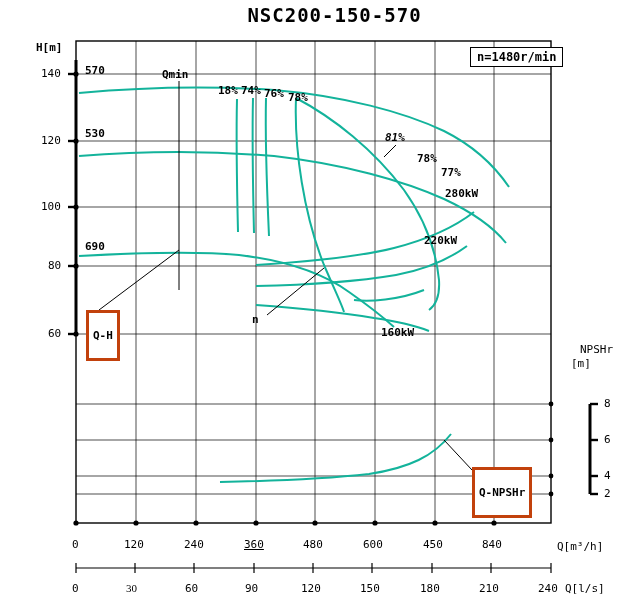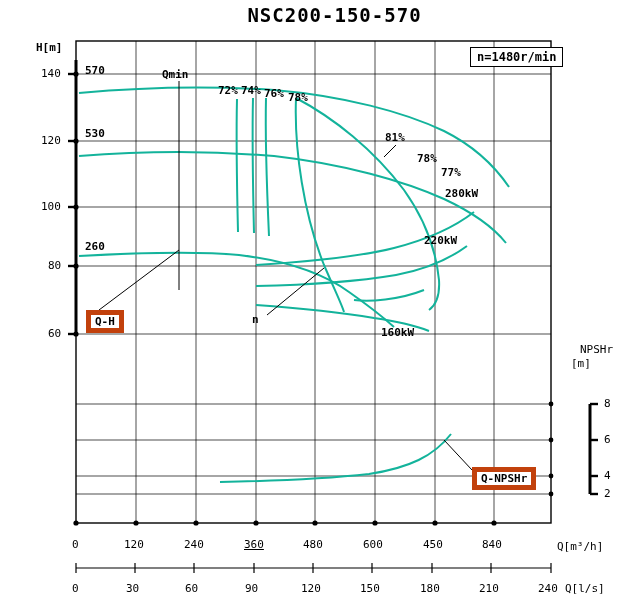--- a/index.html
+++ b/index.html
@@ -43,22 +43,22 @@
   .lbl {
     position: absolute;
     font-family: "DejaVu Sans Mono", monospace;
     font-size: 11px;
     white-space: nowrap;
   }
   .lbl.b {
     font-weight: bold;
   }
   .boxed {
-    border: 5px solid #c2410c;
-    padding: 0 4px;
+    border: 3px solid #c2410c;
+    padding: 16px 4px;
     background: #fff;
     font-weight: bold;
     font-size: 11px;
   }
   .speed-box {
     border: 1px solid #000;
     background: #fff;
     padding: 2px 6px;
     font-weight: bold;
     font-size: 12px;
@@ -220,40 +220,40 @@
       <line x1="230" y1="563" x2="230" y2="573"></line>
       <line x1="289" y1="563" x2="289" y2="573"></line>
       <line x1="348" y1="563" x2="348" y2="573"></line>
       <line x1="408" y1="563" x2="408" y2="573"></line>
       <line x1="467" y1="563" x2="467" y2="573"></line>
       <line x1="527" y1="563" x2="527" y2="573"></line>
     </g>
   </svg>
 
   <div class="lbl" style="left:48px; top:582px;">0</div>
-  <div class="lbl" style="left:102px; top:582px;">30</div>
+  <div class="lbl" style="left:102px; top:582px;font-family:Liberation Serif, serif;">30</div>
   <div class="lbl" style="left:161px; top:582px;">60</div>
   <div class="lbl" style="left:221px; top:582px;">90</div>
   <div class="lbl" style="left:277px; top:582px;">120</div>
   <div class="lbl" style="left:336px; top:582px;">150</div>
   <div class="lbl" style="left:396px; top:582px;">180</div>
   <div class="lbl" style="left:455px; top:582px;">210</div>
   <div class="lbl" style="left:514px; top:582px;">240</div>
 
   <div class="lbl b" style="left:61px; top:64px;">570</div>
   <div class="lbl b" style="left:61px; top:127px;">530</div>
-  <div class="lbl b" style="left:61px; top:240px;">260</div>
+  <div class="lbl b" style="left:61px; top:240px;">690</div>
 
   <div class="lbl b" style="left:138px; top:68px;">Qmin</div>
 
-  <div class="lbl b" style="left:194px; top:84px;">72%</div>
+  <div class="lbl b" style="left:194px; top:84px;">18%</div>
   <div class="lbl b" style="left:217px; top:84px;">74%</div>
   <div class="lbl b" style="left:240px; top:87px;">76%</div>
   <div class="lbl b" style="left:264px; top:91px;">78%</div>
-  <div class="lbl b" style="left:361px; top:131px;">81%</div>
+  <div class="lbl b" style="left:361px; top:131px;font-style:italic;">81%</div>
   <div class="lbl b" style="left:393px; top:152px;">78%</div>
   <div class="lbl b" style="left:417px; top:166px;">77%</div>
 
   <div class="lbl b" style="left:421px; top:187px;">280kW</div>
   <div class="lbl b" style="left:400px; top:234px;">220kW</div>
   <div class="lbl b" style="left:357px; top:326px;">160kW</div>
 
   <div class="lbl boxed" style="position:absolute; left:62px; top:310px;">Q-H</div>
   <div class="lbl b" style="left:228px; top:313px;">n</div>
   <div class="lbl boxed" style="position:absolute; left:448px; top:467px;">Q-NPSHr</div>

